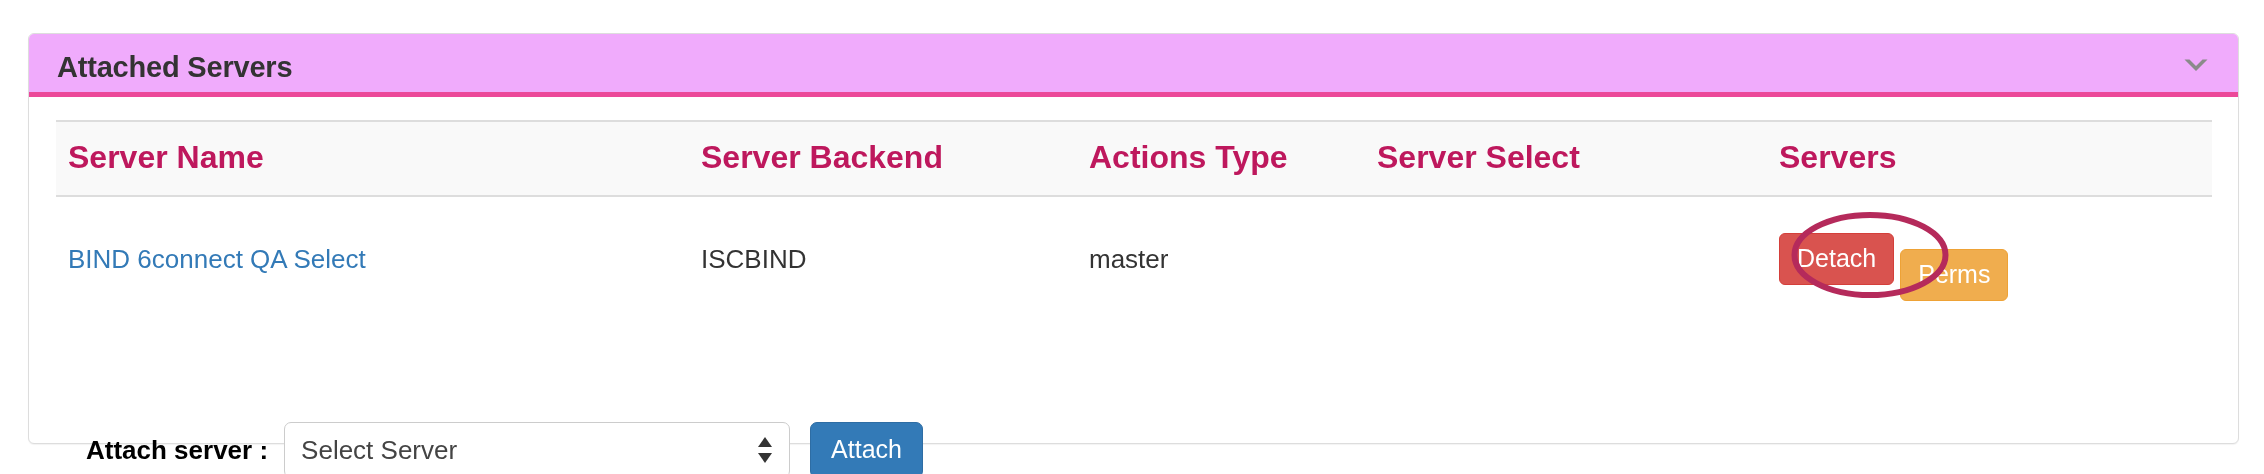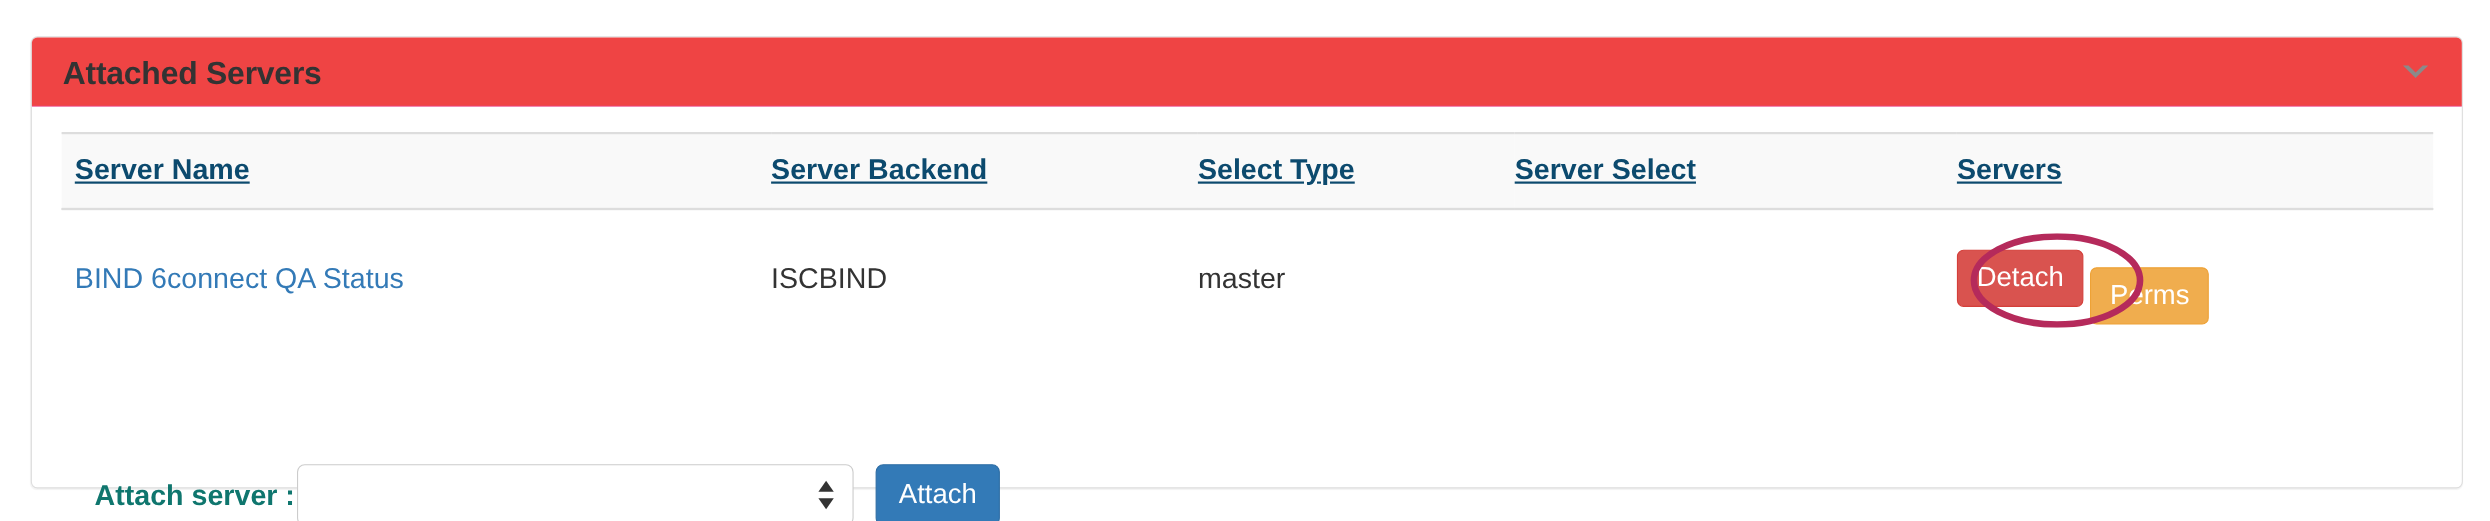--- a/index.html
+++ b/index.html
@@ -25,22 +25,22 @@
     width: 2211px;
     height: 411px;
     background: #ffffff;
     border: 1px solid #dddddd;
     border-radius: 6px;
     box-shadow: 0 1px 1px rgba(0,0,0,0.05);
   }
   .panel-heading {
     position: relative;
     height: 63px;
-    background: #ef4444;
-    border-bottom: 1px solid #ec4899;
+    background: #f0abfc;
+    border-bottom: 5px solid #ec4899;
     border-top-left-radius: 5px;
     border-top-right-radius: 5px;
   }
   .panel-title {
     position: absolute;
     left: 28px;
     top: 17px;
     font-size: 29px;
     font-weight: bold;
     color: #333333;
@@ -77,28 +77,27 @@
     top: 23px;
     width: 2156px;
     border-collapse: collapse;
     table-layout: fixed;
   }
   .tbl thead tr {
     background: #f9f9f9;
   }
   .tbl thead th {
     text-align: left;
-    font-size: 26px;
+    font-size: 32px;
     font-weight: bold;
-    color: #0c4a6e;
+    color: #be185d;
     padding: 17px 0 19px 0;
     border-top: 2px solid #dddddd;
     border-bottom: 2px solid #dddddd;
     white-space: nowrap;
-    text-decoration: underline;
   }
   .tbl tbody td {
     font-size: 26px;
     color: #333333;
     padding: 20px 0 20px 0;
     vertical-align: middle;
     border: none;
     white-space: nowrap;
   }
   .col-name    { width: 645px; padding-left: 12px !important; }
@@ -166,22 +165,22 @@
   .attach-form {
     position: absolute;
     left: 57px;
     top: 325px;
     display: flex;
     align-items: center;
   }
   .attach-label {
     font-size: 26px;
     font-weight: bold;
-    color: #0f766e;
-    margin-right: 2px;
+    color: #000000;
+    margin-right: 16px;
     white-space: nowrap;
   }
   .select-wrap {
     position: relative;
     width: 506px;
     height: 56px;
     background: #ffffff;
     border: 1px solid #cccccc;
     border-radius: 7px;
     display: flex;
@@ -225,46 +224,47 @@
       </div>
     </div>
 
     <div class="panel-body">
 
       <table class="tbl">
         <thead>
           <tr>
             <th class="col-name">Server Name</th>
             <th class="col-backend">Server Backend</th>
-            <th class="col-type">Select Type</th>
+            <th class="col-type">Actions Type</th>
             <th class="col-status">Server Select</th>
             <th class="col-actions">Servers</th>
           </tr>
         </thead>
         <tbody>
           <tr>
             <td class="col-name">
-              <a class="srv-link">BIND 6connect QA Status</a>
+              <a class="srv-link">BIND 6connect QA Select</a>
             </td>
             <td class="col-backend">ISCBIND</td>
             <td class="col-type">master</td>
             <td class="col-status"></td>
             <td class="col-actions actions-cell">
               <span class="btn-group">
                 <button class="btn btn-danger">Detach</button>
                 <button class="btn btn-warning">Perms</button>
               </span>
             </td>
           </tr>
         </tbody>
       </table>
 
       <div class="attach-form">
         <div class="attach-label">Attach server :</div>
         <div class="select-wrap">
+          <span class="select-value">Select Server</span>
           <svg class="stepper" viewBox="0 0 16 30">
             <polygon points="8,2 15,12 1,12" fill="#333333"></polygon>
             <polygon points="8,28 15,18 1,18" fill="#333333"></polygon>
           </svg>
         </div>
         <button class="btn btn-primary attach-btn">Attach</button>
       </div>
 
     </div>
   </div>

